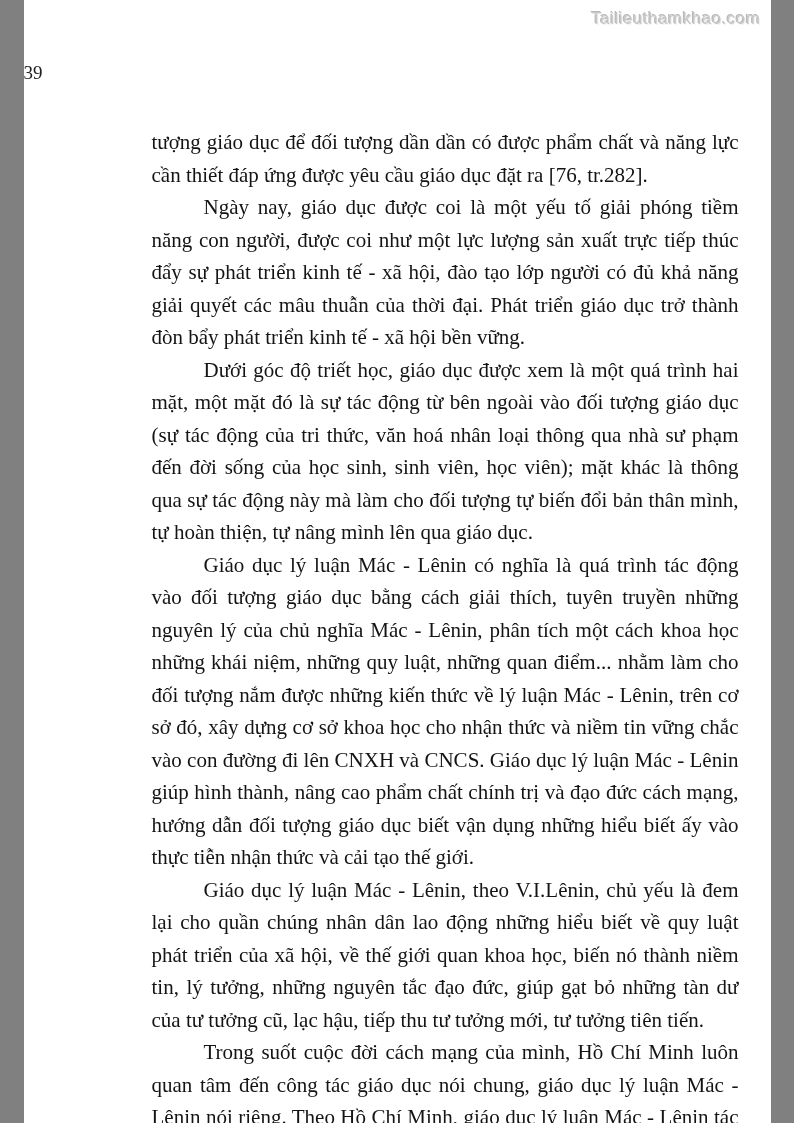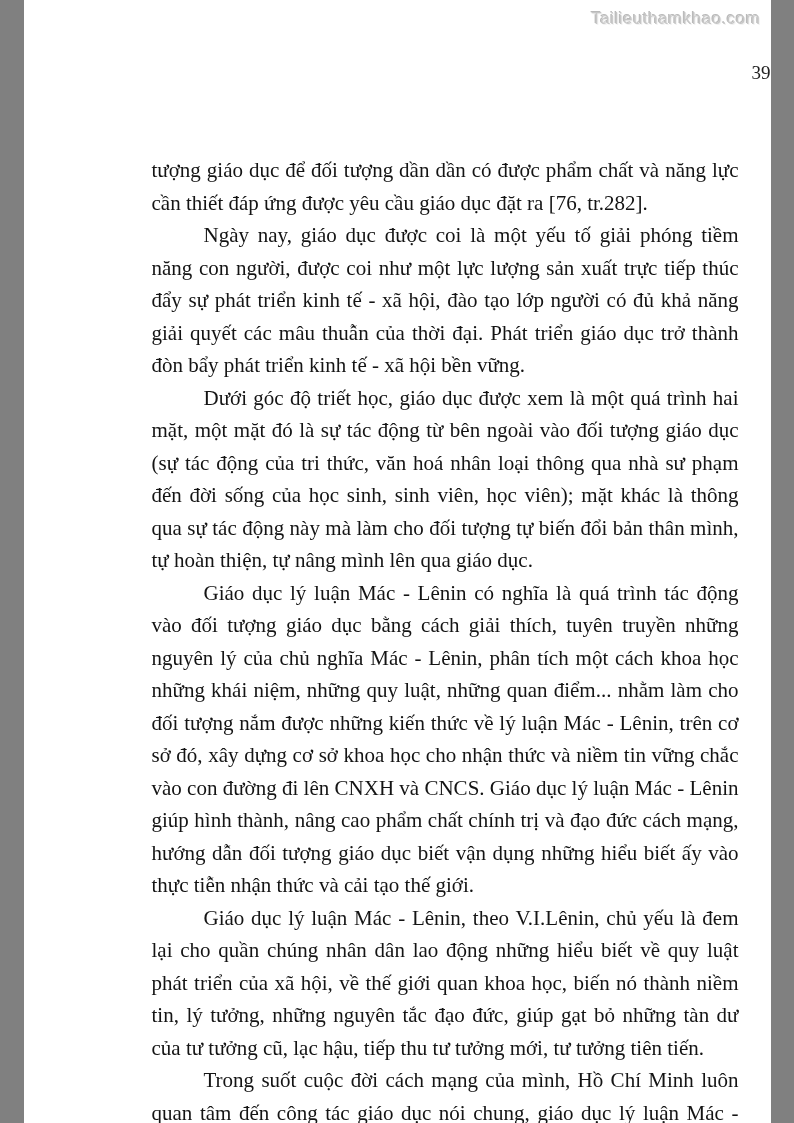--- a/index.html
+++ b/index.html
@@ -24,36 +24,36 @@
     color: #c6c6c6;
     text-shadow: 1px 1px 0 #f2f2f2, -1px -1px 0 #b9b9b9;
     letter-spacing: 0.5px;
     user-select: none;
   }
   .page-number {
     position: absolute;
     top: 62px;
     left: 0;
     width: 100%;
-    text-align: right;
+    text-align: left;
     font-size: 19px;
     color: #222222;
   }
   .doc-body {
     position: absolute;
     top: 126px;
     left: 128px;
     width: 587px;
     font-size: 21px;
     line-height: 32.5px;
     text-align: justify;
     color: #141414;
   }
   .doc-body p { text-indent: 52px; }
-  .doc-body p.no-indent { text-indent: 0; margin-top: 28px; }
+  .doc-body p.no-indent { text-indent: 0; }
 </style>
 </head>
 <body>
 
 <div class="page">
 
   <div class="watermark">Tailieuthamkhao.com</div>
 
   <div class="page-number">39</div>
 

